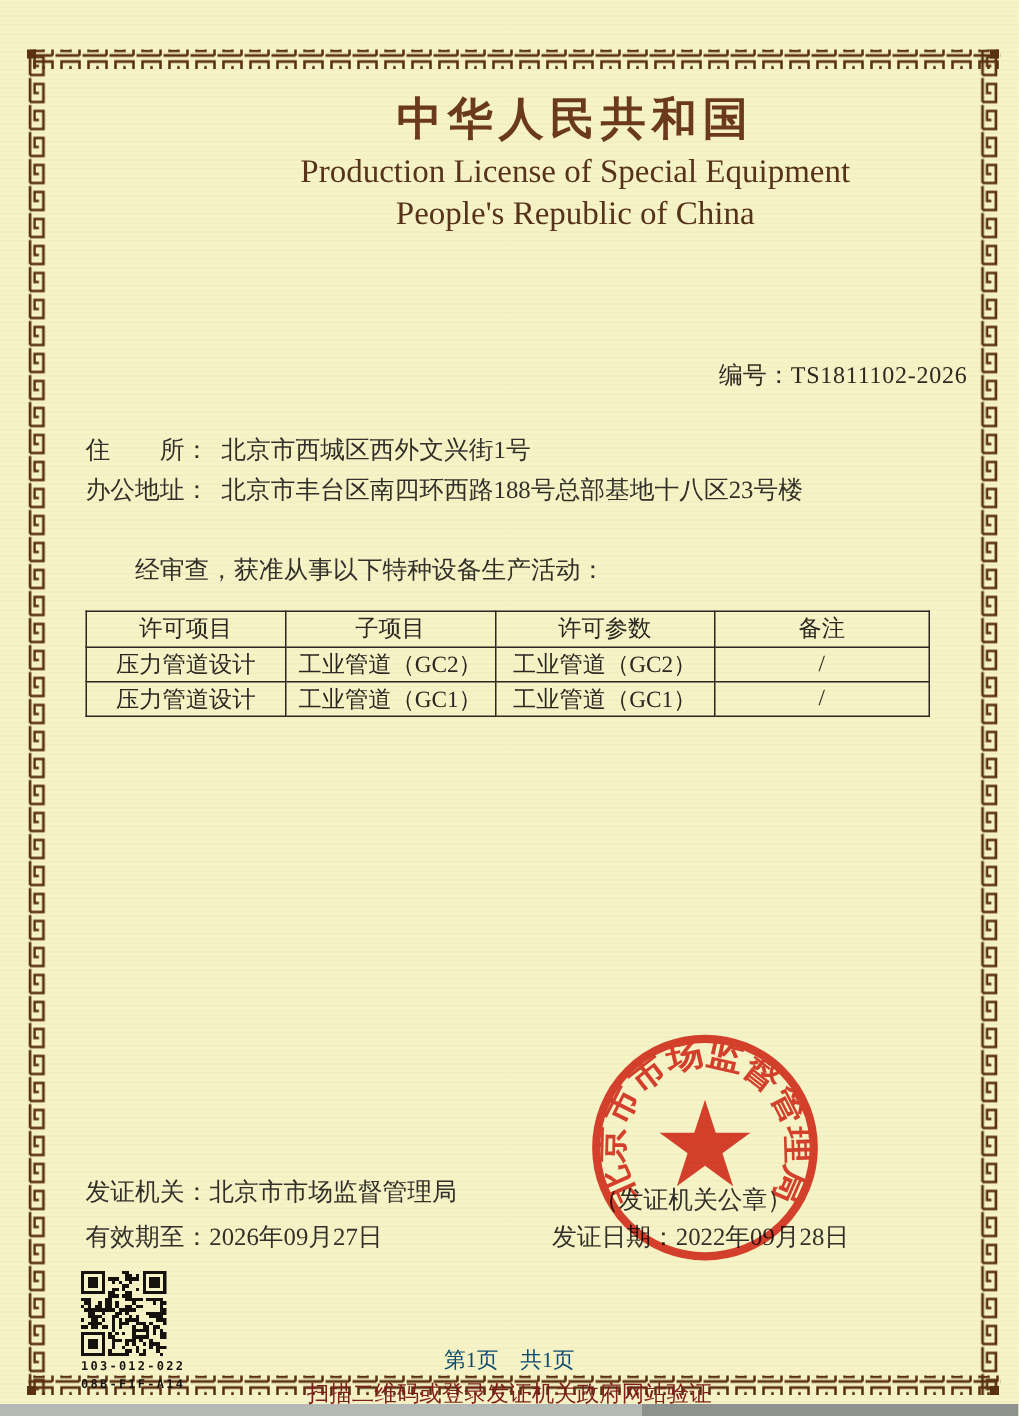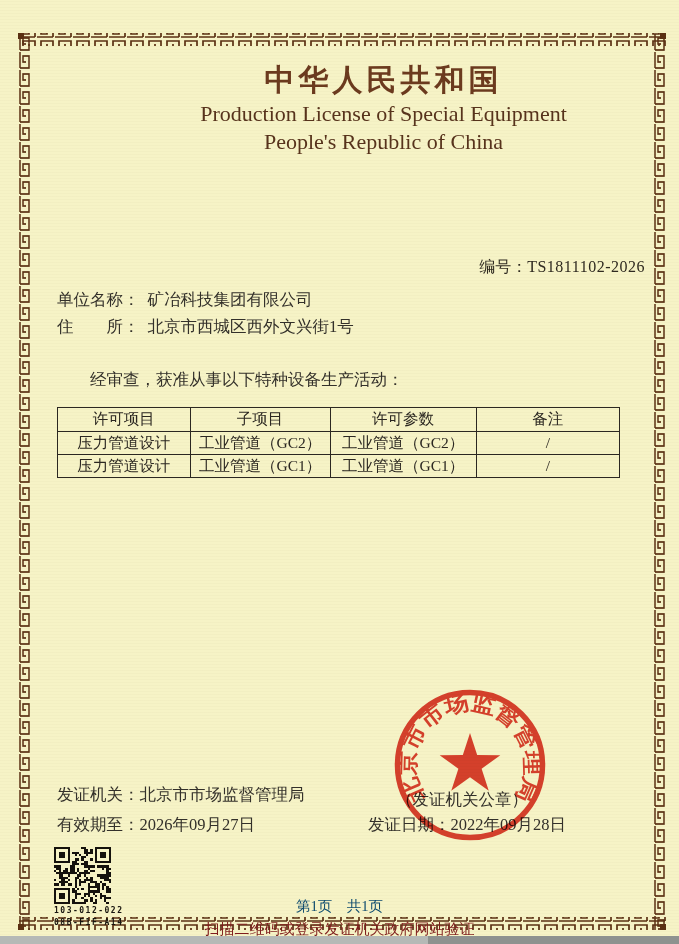--- a/index.html
+++ b/index.html
@@ -11,21 +11,21 @@
     color:#33302a;
   }
   
   #frame{position:absolute;left:0;top:0;width:679px;height:944px;z-index:1;pointer-events:none;}
   
   .title-block{position:absolute;left:0;top:60px;width:679px;text-align:center;z-index:2;padding-left:44px;}
   .t-cn1{font-family:"Liberation Sans", sans-serif;font-weight:bold;font-size:30px;line-height:40px;letter-spacing:4px;color:#6b3a1e;}
   .t-cn2{font-family:"Liberation Sans", sans-serif;font-weight:bold;font-size:31px;line-height:44px;letter-spacing:3px;color:#6b3a1e;}
   .t-en {font-family:"Liberation Serif", serif;font-size:22px;line-height:28px;color:#57331c;}
   
-  .license-row{position:absolute;top:257px;right:34px;font-size:16px;color:#2f2a20;z-index:2;}
+  .license-row{position:absolute;top:240px;right:34px;font-size:16px;color:#2f2a20;z-index:2;}
   .license-row .num{font-family:"Liberation Serif", serif;letter-spacing:0.5px;}
   
   .info-block{position:absolute;left:57px;top:286px;width:575px;z-index:2;}
   .info-line{display:flex;font-size:16.5px;line-height:27px;white-space:nowrap;}
   .info-label{flex:0 0 auto;}
   .info-value{margin-left:8px;}
   .approval-note{position:absolute;left:90px;top:369px;font-size:16.5px;z-index:2;}
   
   table.lic{position:absolute;left:57px;top:407px;width:563px;border-collapse:collapse;z-index:2;
     font-size:15.5px;color:#2b2721;table-layout:fixed;}
@@ -80,26 +80,26 @@
   <div class="t-en">Production License of Special Equipment</div>
   <div class="t-en">People's Republic of China</div>
 </div>
 
 <div class="license-row">
   <span>编号：</span><span class="num">TS1811102-2026</span>
 </div>
 
 <div class="info-block">
   <div class="info-line">
-    <span class="info-label">单位名称：</span>
-    <span class="info-value">矿冶科技集团有限公司</span>
+    <span class="info-label">住　　所：</span>
+    <span class="info-value">北京市西城区西外文兴街1号</span>
   </div>
   <div class="info-line">
-    <span class="info-label">住　　所：</span>
-    <span class="info-value">北京市西城区西外文兴街1号</span>
+    <span class="info-label">办公地址：</span>
+    <span class="info-value">北京市丰台区南四环西路188号总部基地十八区23号楼</span>
   </div>
 </div>
 
 <div class="approval-note">经审查，获准从事以下特种设备生产活动：</div>
 
 <table class="lic">
   <colgroup>
       <col style="width:23.6%">
       <col style="width:24.9%">
       <col style="width:26%">

